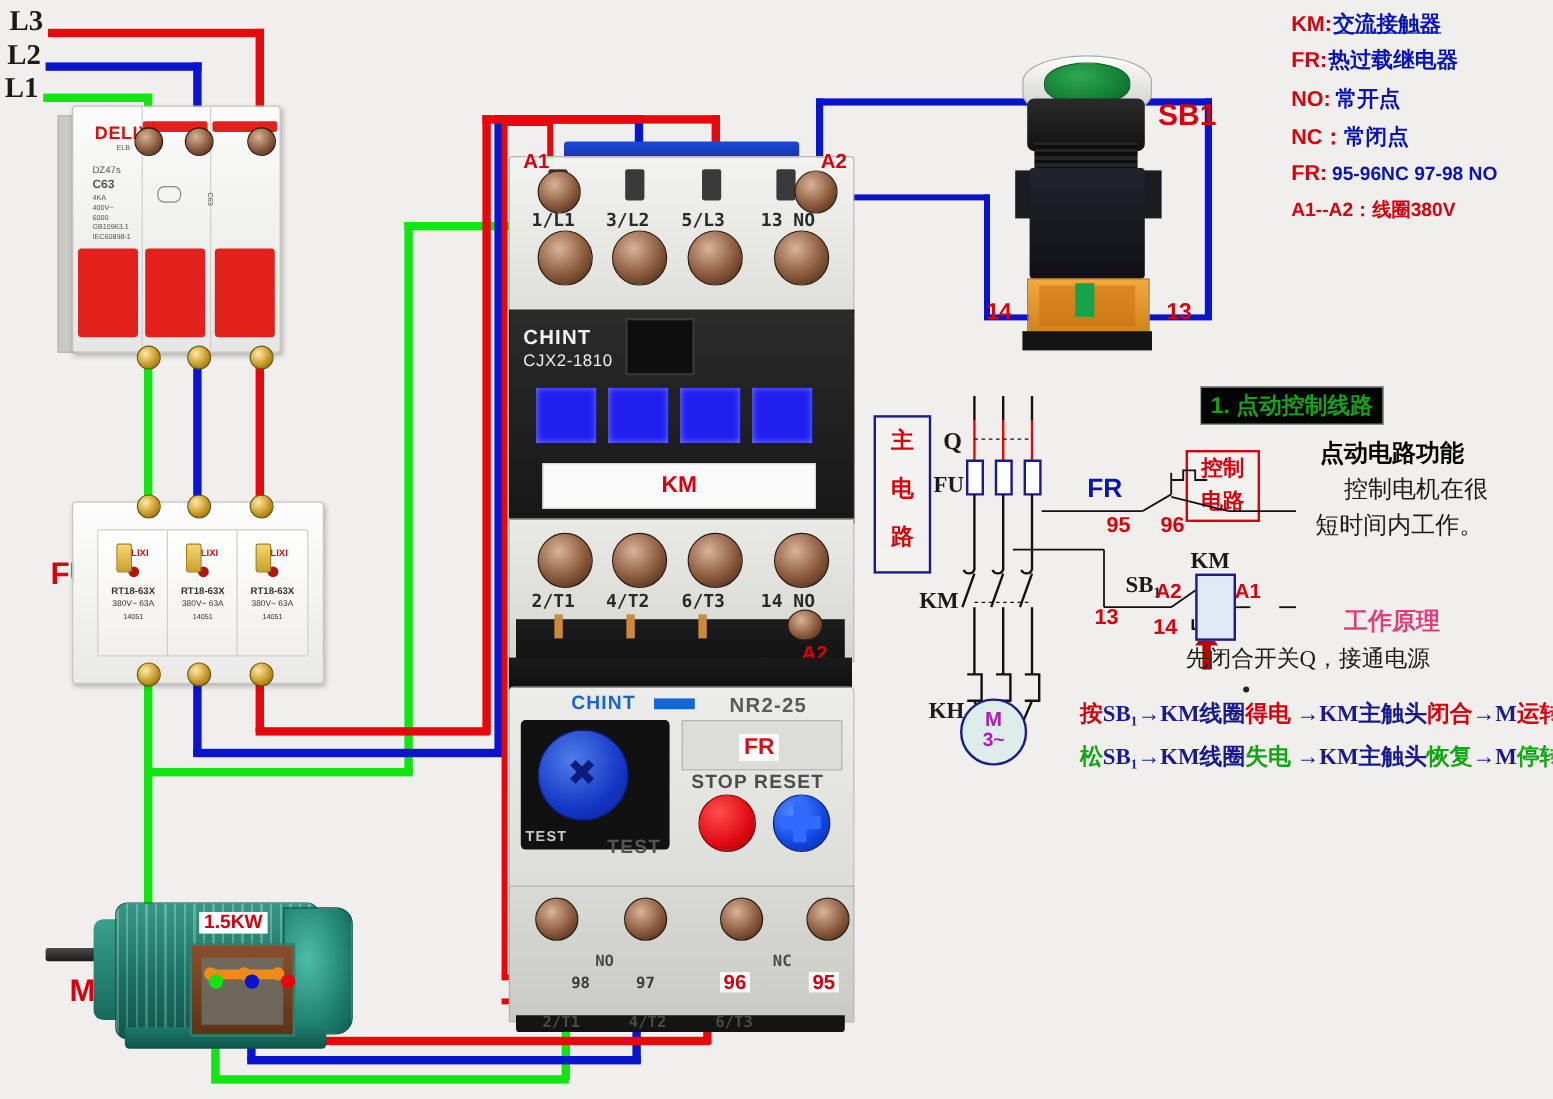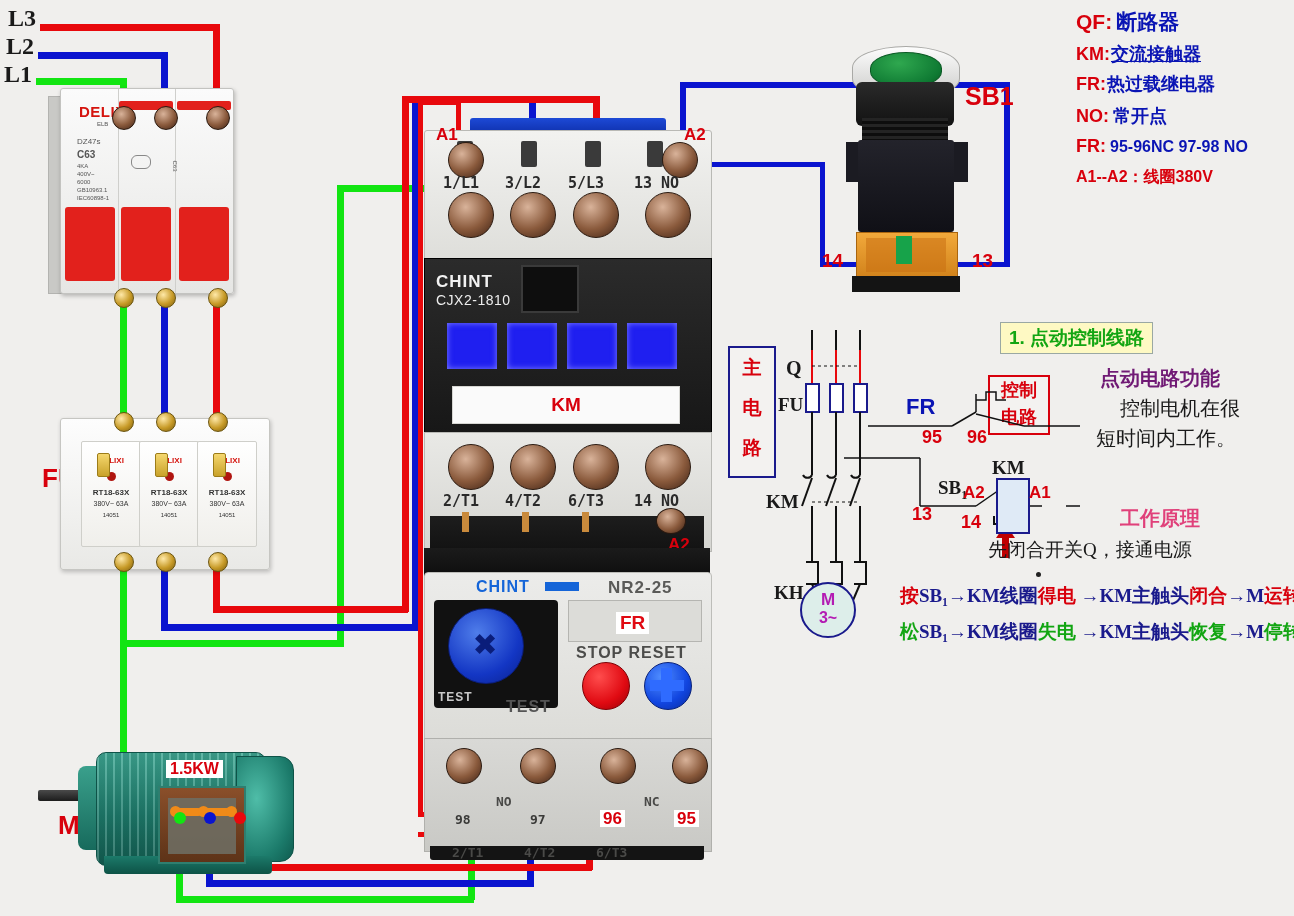--- a/index.html
+++ b/index.html
@@ -139,21 +139,21 @@
   .mo-node{position:absolute;width:11px;height:11px;border-radius:50%;background:#f08a18;}
   .mo-kw{position:absolute;left:166px;top:760px;background:#fff;color:#d8000c;font-weight:bold;font-size:16px;padding:0 4px;}
   .mo-lead{position:absolute;width:12px;height:12px;border-radius:50%;}
 
   
   .sch line,.sch path,.sch polyline,.sch circle,.sch rect{vector-effect:non-scaling-stroke;}
   .mainbox{position:absolute;left:728px;top:346px;width:44px;height:128px;border:2px solid #1a1a8c;background:#f3f2f0;}
   .mainbox span{display:block;text-align:center;color:#d8000c;font-weight:bold;font-size:19px;line-height:40px;}
   .ctrlbox{position:absolute;left:988px;top:375px;width:58px;height:56px;border:2px solid #d8000c;background:#f3f2f0;}
   .ctrlbox span{display:block;text-align:center;color:#d8000c;font-weight:bold;font-size:18px;line-height:27px;}
-  .secbadge{position:absolute;left:1000px;top:322px;background:#fef9c3;border:1px solid #9aa8a3;padding:2px 8px;
+  .secbadge{position:absolute;left:1000px;top:322px;background:#000000;border:1px solid #9aa8a3;padding:2px 8px;
     color:#12a512;font-weight:bold;font-size:19px;}
   .kmcoil{position:absolute;left:996px;top:478px;width:30px;height:52px;border:2px solid #1a1a8c;background:#dfeaf6;}
 
   .motorSym{position:absolute;left:800px;top:582px;width:52px;height:52px;border:2px solid #1a1a8c;border-radius:50%;background:#ddeeea;}
   .motorSym .m1{position:absolute;width:100%;text-align:center;top:6px;color:#b31bb3;font-weight:bold;font-size:17px;}
   .motorSym .m2{position:absolute;width:100%;text-align:center;top:25px;color:#b31bb3;font-weight:bold;font-size:16px;}
 </style>
 </head>
 <body>
 
@@ -217,35 +217,35 @@
   <div class="wire wB abs" style="left:820px;top:262px;width:42px;height:5px;"></div>
   <div class="wire wB abs" style="left:820px;top:162px;width:5px;height:104px;"></div>
   <div class="wire wB abs" style="left:674px;top:162px;width:150px;height:5px;"></div>
 
 
   <div class="t b black" style="left:8px;top:6px;font-size:24px;font-family:'Liberation Serif',serif;">L3</div>
   <div class="t b black" style="left:6px;top:34px;font-size:24px;font-family:'Liberation Serif',serif;">L2</div>
   <div class="t b black" style="left:4px;top:62px;font-size:24px;font-family:'Liberation Serif',serif;">L1</div>
 
   <div class="legend">
-    <div class="row" style="font-size:21px;">
-      <span class="k">QF:</span>
-      <span class="v" style="margin-left:4px;">断路器</span>
-    </div>
     <div class="row" style="font-size:18px;">
       <span class="k">KM:</span>
       <span class="v" style="margin-left:1px;text-decoration:underline;">交流接触器</span>
     </div>
     <div class="row" style="font-size:18px;">
       <span class="k">FR:</span>
       <span class="v" style="margin-left:1px;">热过载继电器</span>
     </div>
     <div class="row" style="font-size:18px;margin-top:8px;">
       <span class="k">NO:</span>
       <span class="v" style="margin-left:4px;">常开点</span>
+    </div>
+    <div class="row" style="font-size:18px;margin-top:8px;">
+      <span class="k">NC：</span>
+      <span class="v">常闭点</span>
     </div>
     <div class="row" style="font-size:18px;margin-top:8px;">
       <span class="k">FR:</span>
       <span class="v" style="margin-left:4px;font-size:16px;">95-96NC  97-98 NO</span>
     </div>
     <div class="row" style="font-size:16px;margin-top:10px;">
       <span class="k">A1--A2：</span>
       <span class="k">线圈380V</span>
     </div>
   </div>
@@ -404,21 +404,21 @@
   <div class="fr-plus-v"></div>
   <div class="fr-bot"></div>
   <div class="fr-foot"></div>
 
   <div class="term-dark" style="left:446px;top:748px;width:34px;height:34px;"></div>
   <div class="term-dark" style="left:520px;top:748px;width:34px;height:34px;"></div>
   <div class="term-dark" style="left:600px;top:748px;width:34px;height:34px;"></div>
   <div class="term-dark" style="left:672px;top:748px;width:34px;height:34px;"></div>
   <div class="fr-tlab" style="left:496px;top:794px;">NO</div>
   <div class="fr-tlab" style="left:644px;top:794px;">NC</div>
-  <div class="fr-tnum" style="left:455px;top:812px;">98</div>
+  <div class="fr-tnum" style="left:476px;top:812px;">98</div>
   <div class="fr-tnum" style="left:530px;top:812px;">97</div>
   <div class="t b" style="left:600px;top:810px;background:#fff;color:#d8000c;font-size:17px;padding:0 3px;">96</div>
   <div class="t b" style="left:674px;top:810px;background:#fff;color:#d8000c;font-size:17px;padding:0 3px;">95</div>
   <div class="fr-tlab" style="left:452px;top:845px;">2/T1</div>
   <div class="fr-tlab" style="left:524px;top:845px;">4/T2</div>
   <div class="fr-tlab" style="left:596px;top:845px;">6/T3</div>
 
   <div class="sb-ring"></div>
   <div class="sb-cap"></div>
   <div class="sb-collar"></div>
@@ -554,21 +554,21 @@
   <div class="t b black" style="left:992px;top:458px;font-size:19px;font-family:'Liberation Serif',serif;">KM</div>
   <div class="kmcoil"></div>
   <div class="t b red" style="left:963px;top:484px;font-size:17px;">A2</div>
   <div class="t b red" style="left:1029px;top:484px;font-size:17px;">A1</div>
 
   <div class="motorSym">
     <div class="m1">M</div>
     <div class="m2">3~</div>
   </div>
 
-  <div class="t b" style="left:1100px;top:368px;font-size:20px;color:#701a75;">点动电路功能</div>
+  <div class="t b" style="left:1100px;top:368px;font-size:20px;color:#000000;">点动电路功能</div>
   <div class="t black" style="left:1120px;top:398px;font-size:20px;font-family:'Liberation Serif',serif;">控制电机在很</div>
   <div class="t black" style="left:1096px;top:428px;font-size:20px;font-family:'Liberation Serif',serif;">短时间内工作。</div>
 
   <div class="t b" style="left:1120px;top:508px;font-size:20px;color:#e0407a;">工作原理</div>
   <div class="t black" style="left:988px;top:540px;font-size:19px;font-family:'Liberation Serif',serif;">先闭合开关Q，接通电源</div>
 
   <div class="t b" id="seq1" style="left:900px;top:586px;font-size:19px;font-family:'Liberation Serif',serif;"><span style="color: rgb(216, 0, 12);">按</span><span style="color: rgb(26, 26, 140);">SB₁</span><span style="color: rgb(26, 26, 140);">→</span><span style="color: rgb(26, 26, 140);">KM线圈</span><span style="color: rgb(216, 0, 12);">得电</span><span style="color: rgb(26, 26, 140);"> →</span><span style="color: rgb(26, 26, 140);">KM主触头</span><span style="color: rgb(216, 0, 12);">闭合</span><span style="color: rgb(26, 26, 140);">→</span><span style="color: rgb(26, 26, 140);">M</span><span style="color: rgb(216, 0, 12);">运转</span></div>
   <div class="t b" id="seq2" style="left:900px;top:622px;font-size:19px;font-family:'Liberation Serif',serif;"><span style="color: rgb(18, 165, 18);">松</span><span style="color: rgb(26, 26, 140);">SB₁</span><span style="color: rgb(26, 26, 140);">→</span><span style="color: rgb(26, 26, 140);">KM线圈</span><span style="color: rgb(18, 165, 18);">失电</span><span style="color: rgb(26, 26, 140);"> →</span><span style="color: rgb(26, 26, 140);">KM主触头</span><span style="color: rgb(18, 165, 18);">恢复</span><span style="color: rgb(26, 26, 140);">→</span><span style="color: rgb(26, 26, 140);">M</span><span style="color: rgb(18, 165, 18);">停转</span></div>
 
   <div class="abs" style="left:1036px;top:572px;width:5px;height:5px;border-radius:50%;background:#222;"></div>

